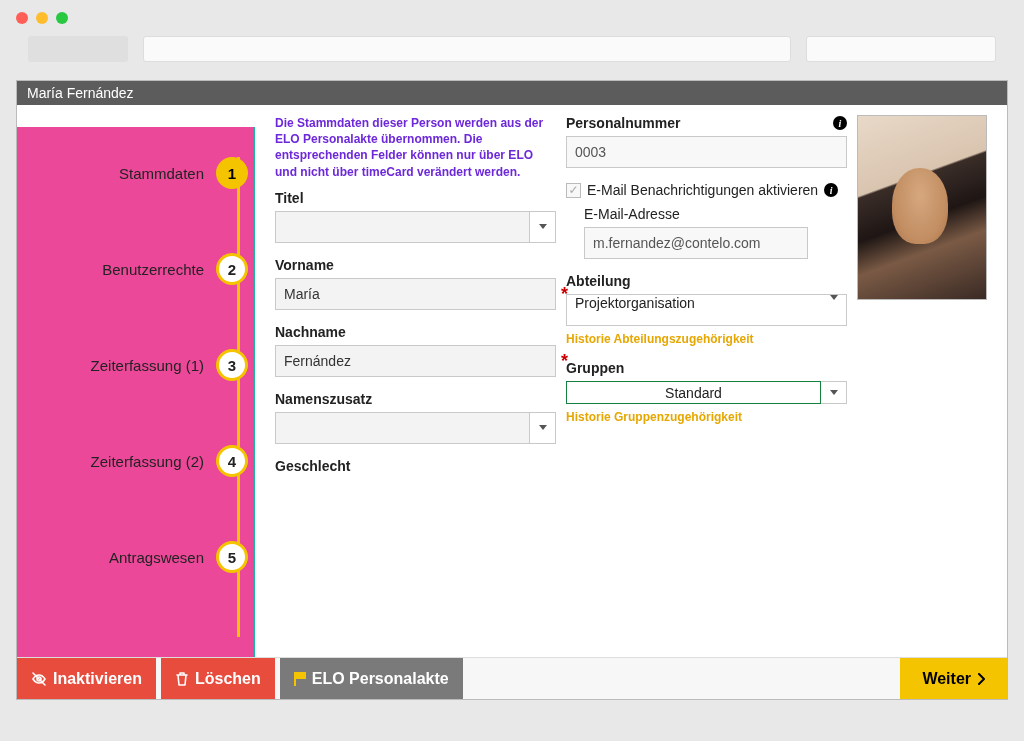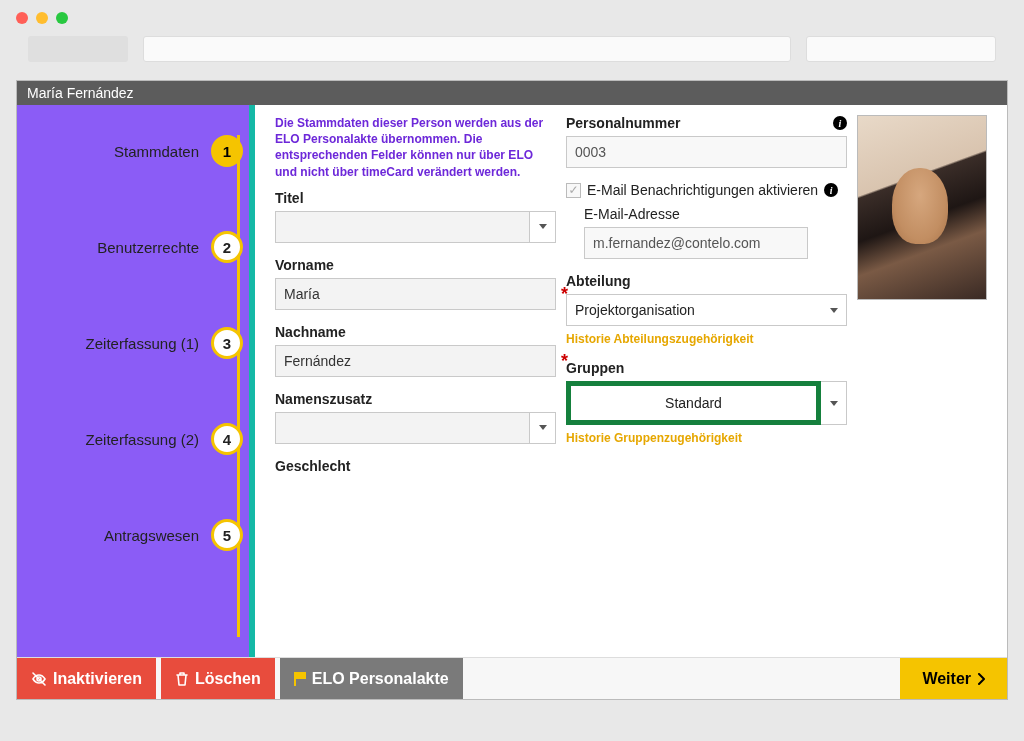--- a/index.html
+++ b/index.html
@@ -10,51 +10,51 @@
 .tl-red{background:#ff5f57}.tl-yellow{background:#ffbd2e}.tl-green{background:#28c840}
 .toolbars { display: flex; gap: 15px; padding: 0 28px 10px; }
 .tbar1{ width:100px; height:26px; background:#dfdfdf; border-radius:3px; }
 .tbar2{ flex:1; height:26px; background:#fafafa; border-radius:3px; border:1px solid #ddd; }
 .tbar3{ width:190px; height:26px; background:#fafafa; border-radius:3px; border:1px solid #ddd; }
 
 .app { background:#fff; border:1px solid #bbb; margin: 0 16px; height: 620px; display:flex; flex-direction:column; }
 .header-bar{ background:#5c5c5c; color:#fff; padding:4px 10px; font-size:14px; }
 
 .content{ flex:1; display:flex; }
-.sidebar{ width:238px; background:#8b5cf6; border-right:6px solid #14b8a6; position:relative; padding-top:30px; }
+.sidebar{ width:238px; background:#ec4899; border-right:1px solid #14b8a6; position:relative; padding-top:30px;margin-top:22px; }
 .step-line{ position:absolute; left:220px; top:30px; bottom:20px; width:3px; background:#f5c400; }
 .steps{ position:relative; }
 .step{ display:flex; align-items:center; justify-content:flex-end; gap:12px; padding-right:0; margin-bottom:64px; }
 .step-label{ font-size:15px; color:#222; }
 .step-badge{ width:32px; height:32px; border-radius:50%; border:3px solid #f5c400; background:#fff; display:flex; align-items:center; justify-content:center; font-weight:700; font-size:15px; margin-right:6px; z-index:1; flex-shrink:0; }
 .step-badge.active{ background:#f5c400; color:#000; }
 
 .form-area{ flex:1; display:flex; padding: 10px 20px 10px 20px; gap:10px; }
 .col{ flex:1; }
 .intro{ font-size:12px; font-weight:700; line-height:1.35; margin-bottom:10px; color:#6d28d9; }
 .field{ margin-bottom:14px; }
 .label{ font-weight:700; font-size:14px; margin-bottom:5px; display:flex; align-items:center; gap:4px;justify-content:space-between; }
 .info-icon{ width:14px; height:14px; border-radius:50%; background:#000; color:#fff; display:inline-flex; align-items:center; justify-content:center; font-size:10px; font-style:italic; font-family:Georgia,serif; font-weight:700; }
 .text-input{ width:100%; height:32px; border:1px solid #c9c9c9; background:#f3f3f3; padding:0 8px; font-size:14px; color:#333; }
 .text-input.light{ background:#f8f8f8; color:#555; }
 .combo{ display:flex; }
 .combo .text-input{ flex:1; }
 .combo-btn{ width:26px; border:1px solid #c9c9c9; border-left:none; background:#fff; display:flex; align-items:center; justify-content:center; }
-.select{ width:100%; height:32px; border:1px solid #c9c9c9; background:#f3f3f3; padding:0 8px; display:flex; align-items:center; justify-content:space-between;gap:16px; }
+.select{ width:100%; height:32px; border:1px solid #c9c9c9; background:#f3f3f3; padding:0 8px; display:flex; align-items:flex-start; justify-content:space-between;gap:16px; }
 .select.white{ background:#fff; }
 .chev{ width:0; height:0; border-left:4px solid transparent; border-right:4px solid transparent; border-top:5px solid #555; }
 .req{ position:relative; }
 .req-star{ position:absolute; right:-12px; top:6px; color:#c00; font-size:18px; font-weight:700; }
 .checkbox-row{ display:flex; align-items:center; gap:6px; margin:12px 0 8px; }
 .cb{ width:15px; height:15px; border:1px solid #bbb; background:#f8f8f8; display:inline-flex; align-items:center; justify-content:center; }
 .cb-check{ color:#aaa; font-size:12px; line-height:1; }
 .sub-field{ padding-left:18px; }
 .linkish{ color:#e6a700; font-size:12px; font-weight:700; margin-top:6px; }
 .group-select{ display:flex; }
-.group-select .main{ flex:1; text-align:center; height:44px; border:5px solid #15803d; background:#fff; display:flex; align-items:center; justify-content:center; }
+.group-select .main{ flex:1; text-align:center; height:23px; border:1px solid #15803d; background:#fff; display:flex; align-items:center; justify-content:center; }
 .group-select .drop{ width:26px; border:1px solid #c9c9c9; border-left:none; background:#fff; display:flex; align-items:center; justify-content:center; }
 
 .photo{ width:130px; height:185px; border:1px solid #bbb; overflow:hidden; flex-shrink:0; background:linear-gradient(160deg,#e8d9c8 0%,#d9c4af 35%,#3a2d28 36%,#1e1614 55%,#7a5a45 70%,#3a2a24 100%); position:relative; }
 .photo::after{ content:""; position:absolute; left:34px; top:52px; width:56px; height:76px; border-radius:48% 48% 42% 42%; background:radial-gradient(ellipse at 50% 36%,#d6a77e 0%,#c28e62 64%,#a9744a 100%); }
 
 .footer{ height:42px; background:#f7f7f7; border-top:1px solid #ddd; display:flex; align-items:stretch; }
 .btn{ display:flex; align-items:center; gap:6px; padding:0 14px; font-size:16px; font-weight:700; border:none; color:#fff; cursor:pointer; }
 .btn.red{ background:#e84c3d; }
 .btn.gray{ background:#7a7a7a; }
 .btn.yellow{ background:#f5c400; color:#000; margin-left:auto; padding:0 22px; }

